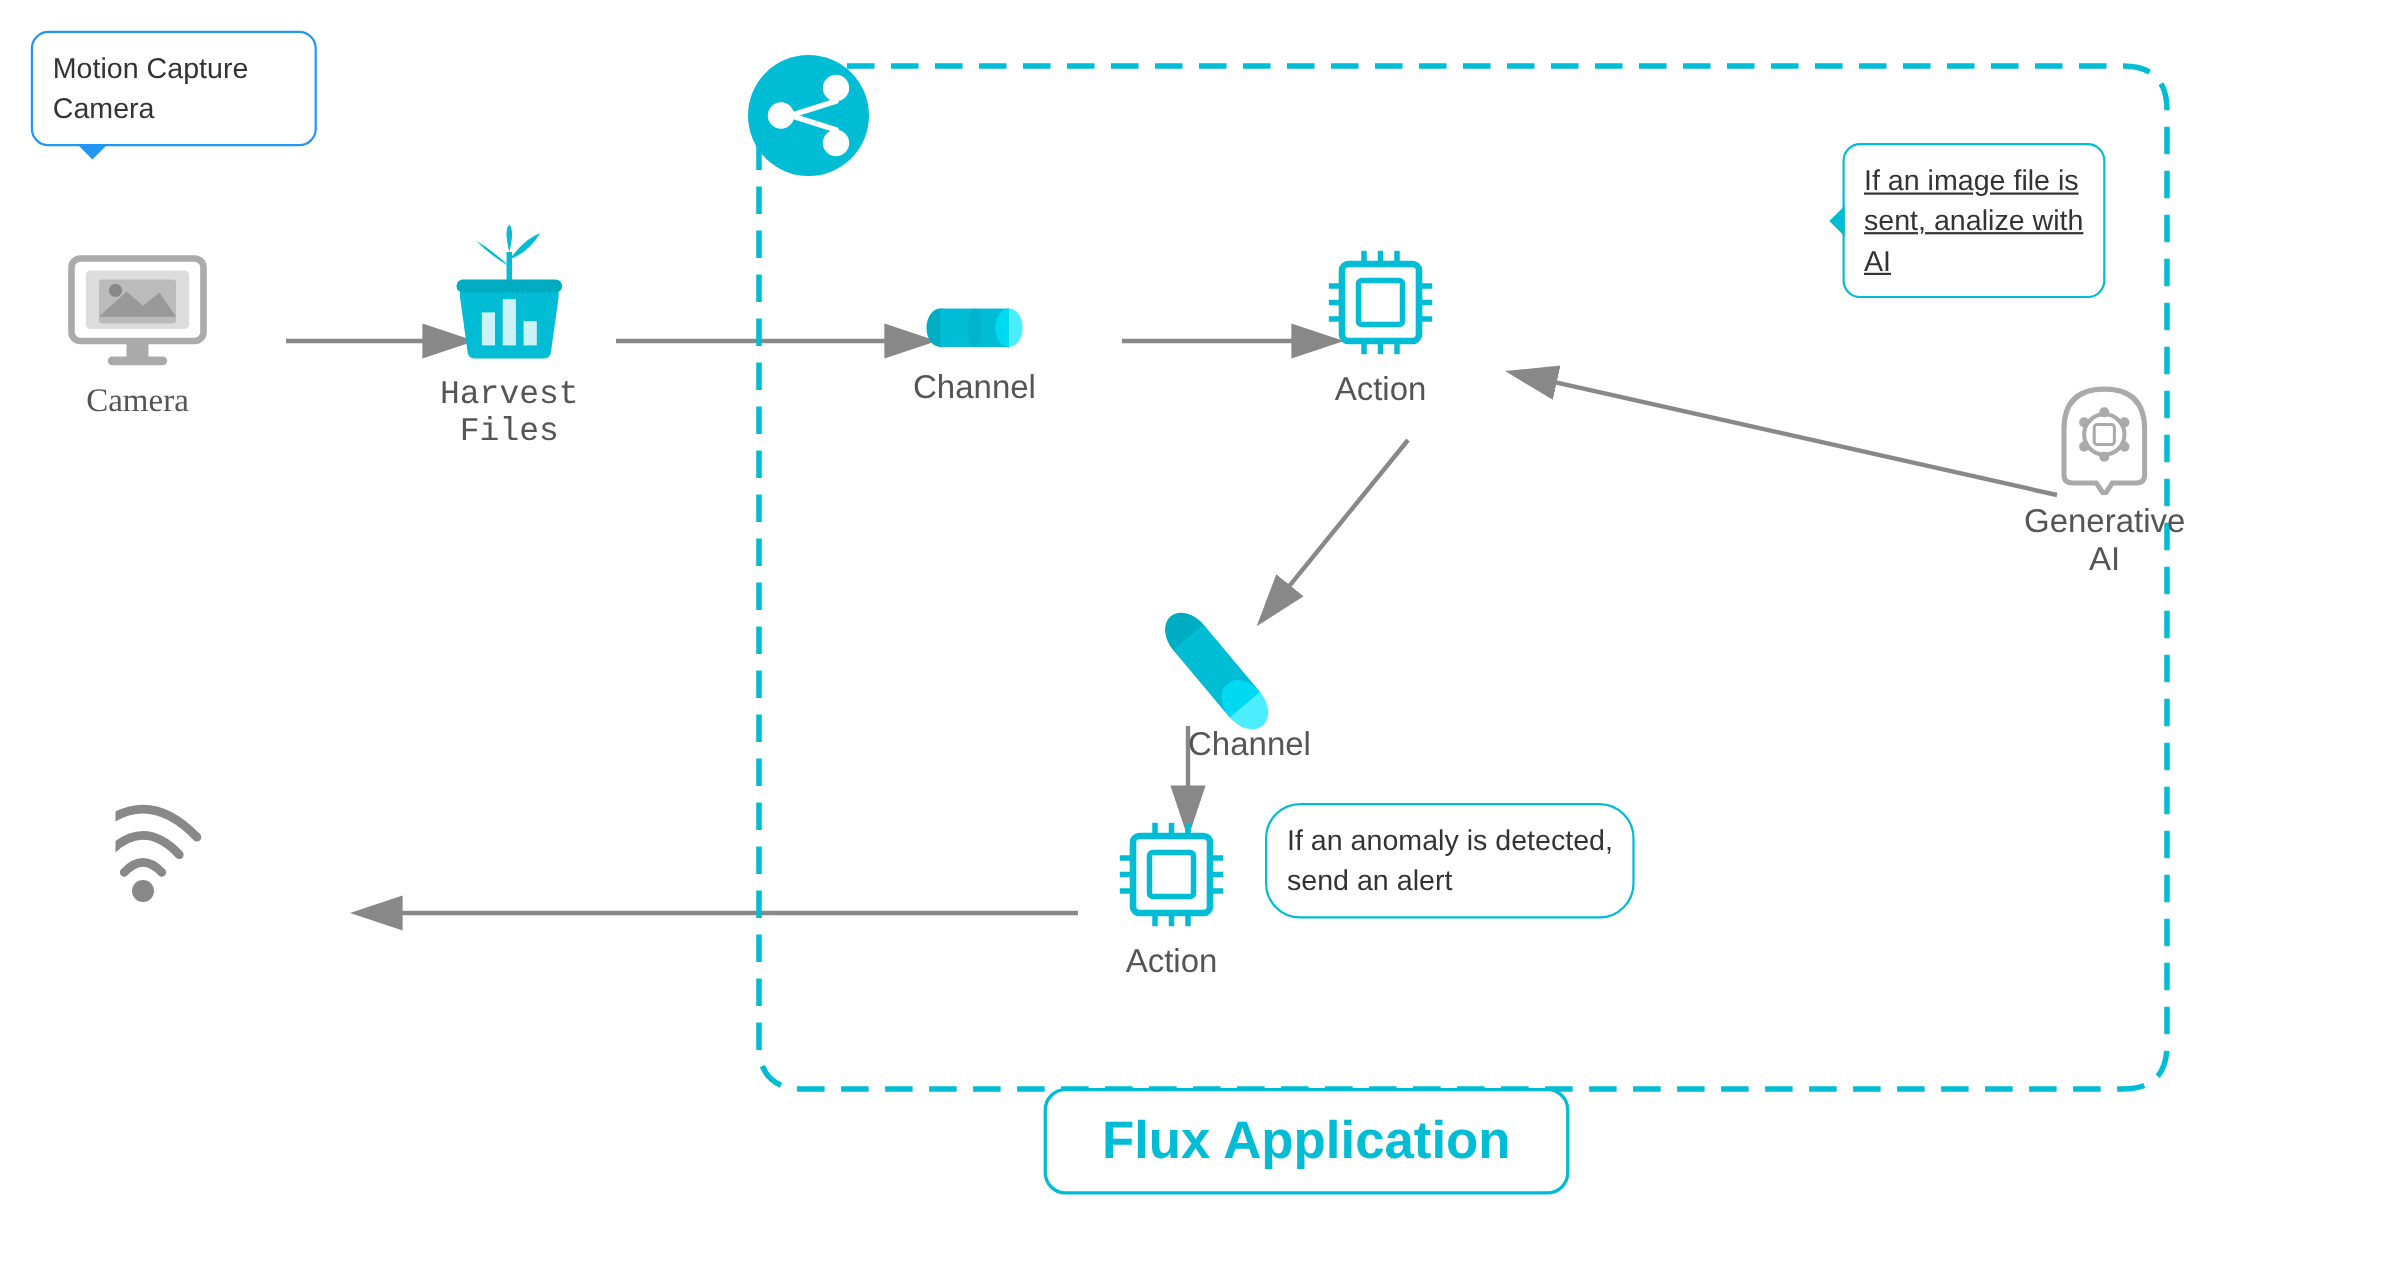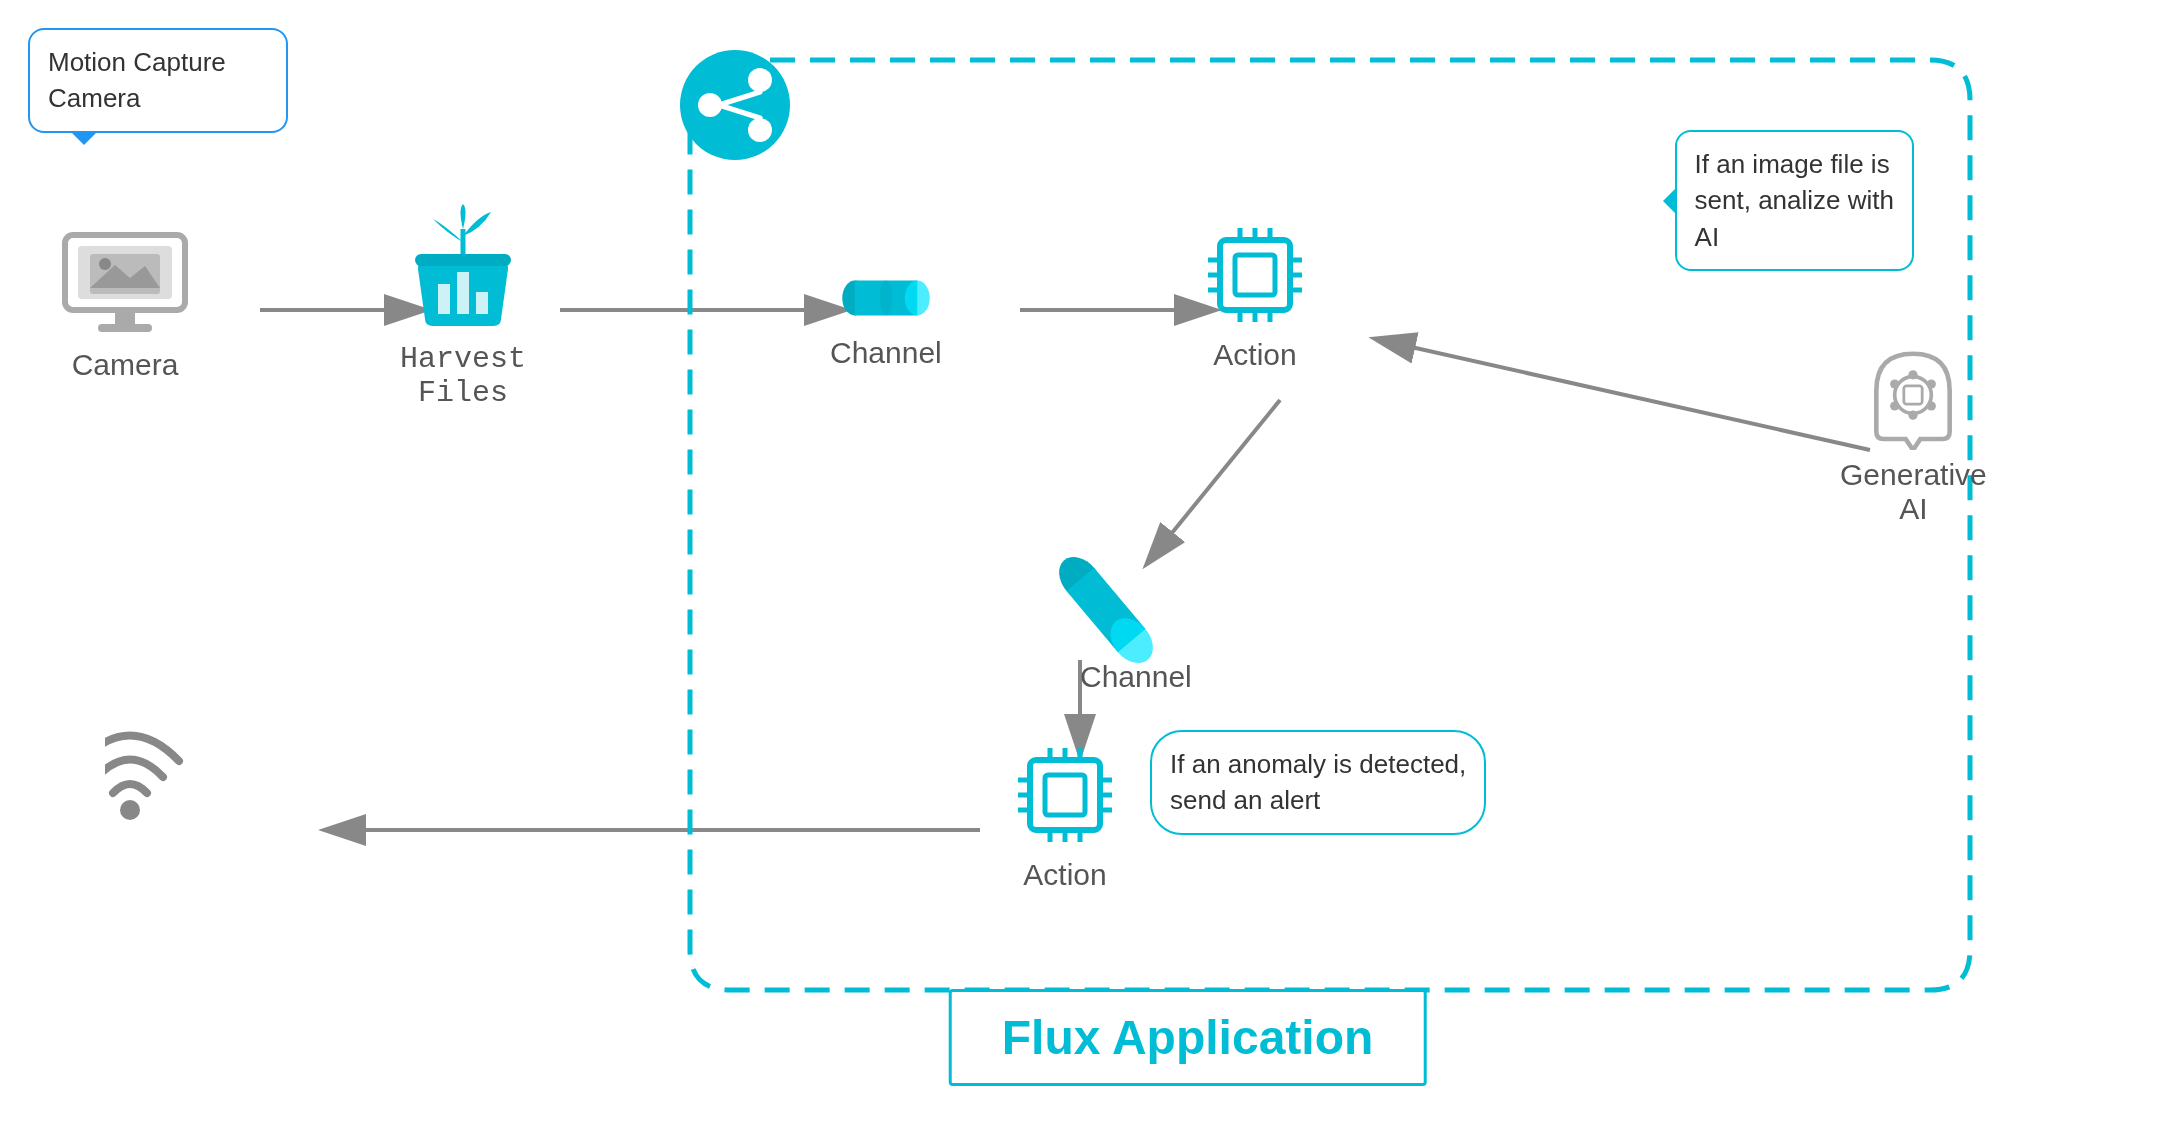--- a/index.html
+++ b/index.html
@@ -100,33 +100,34 @@
     .callout-motion::after {
       border-top-color: #2196f3;
       bottom: -28px;
       left: 40px;
     }
     
     .callout-image {
       top: 130px;
       right: 310px;
       max-width: 290px;
+      text-decoration: underline;
     }
     .callout-image::after {
       border-right-color: #00bcd4;
       left: -28px;
       top: 50%;
       transform: translateY(-50%);
     }
 
     
     .flux-box {
       position: absolute;
       border: 3px solid #00bcd4;
-      border-radius: 4px;
+      border-radius: 20px;
       padding: 18px 50px;
       font-size: 48px;
       font-weight: 600;
       color: #00bcd4;
       background: white;
     }
   </style>
 </head>
 <body>
 
@@ -158,21 +159,21 @@
 
     <path d="M 730,60 Q 730,60 730,60 L 1930,60 Q 1970,60 1970,100 L 1970,950 Q 1970,990 1930,990 L 730,990 Q 690,990 690,950 L 690,100 Q 690,60 730,60 Z" fill="none" stroke="#00bcd4" stroke-width="5" stroke-dasharray="25,15"></path>
 
   </svg>
 
   <div class="callout callout-motion">
     <span>Motion Capture
 Camera</span>
   </div>
 
-  <div class="node" style="left:60px; top:220px;">
+  <div class="node" style="left:60px; top:220px;font-family:Liberation Serif, serif;">
     <svg class="camera-icon" viewBox="0 0 130 120">
 
       <rect x="5" y="15" width="120" height="75" rx="8" ry="8" fill="none" stroke="#aaa" stroke-width="6"></rect>
 
       <rect x="18" y="26" width="94" height="53" rx="4" ry="4" fill="#ddd"></rect>
 
       <rect x="30" y="34" width="70" height="40" rx="3" fill="#bbb"></rect>
       <polygon points="30,68 55,45 70,58 85,46 100,68" fill="#999"></polygon>
       <circle cx="45" cy="44" r="6" fill="#888"></circle>
 

